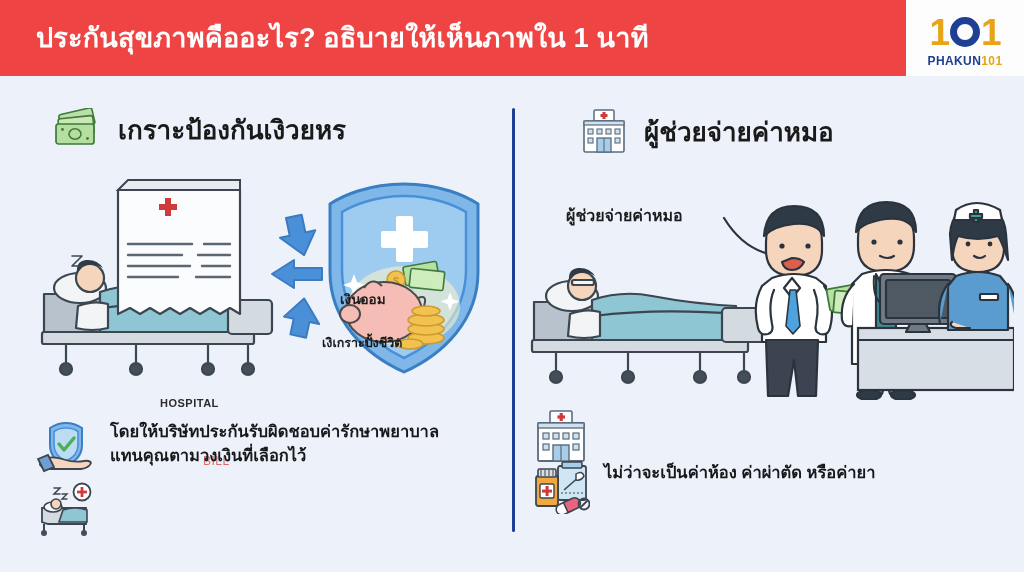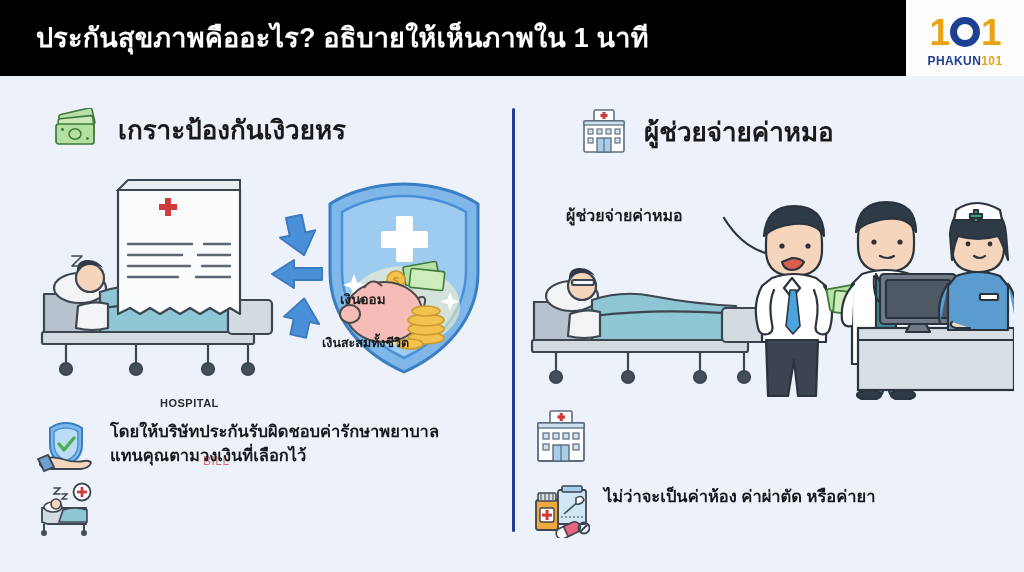--- a/index.html
+++ b/index.html
@@ -16,21 +16,21 @@
     width: 1024px;
     height: 572px;
     background: #edf2fa;
   }
 
   
   .header {
     position: absolute;
     left: 0; top: 0;
     width: 1024px; height: 76px;
-    background: #000000;
+    background: #ef4444;
     display: flex;
     align-items: center;
   }
   .header-title {
     color: #ffffff;
     font-size: 27px;
     font-weight: bold;
     letter-spacing: 0.2px;
     margin-left: 36px;
     white-space: nowrap;
@@ -127,21 +127,21 @@
     font-size: 16.5px;
     font-weight: bold;
     color: #17181a;
     line-height: 1.45;
     white-space: pre-line;
     padding-top: 1px;
   }
   .b-l1 { left: 36px;  top: 411px; width: 470px; margin-top: 8px; }
   .b-l2 { left: 36px;  top: 482px; width: 470px; }
   .b-r1 { left: 530px; top: 409px; width: 490px; }
-  .b-r2 { left: 530px; top: 484px; width: 490px; }
+  .b-r2 { left: 530px; top: 460px; width: 490px; }
 
   
   .callout-label {
     position: absolute;
     left: 566px; top: 203px;
     font-size: 16px;
     font-weight: bold;
     color: #1b1c1e;
     white-space: nowrap;
   }
@@ -336,21 +336,21 @@
           <ellipse cx="394" cy="152" rx="18" ry="6"></ellipse>
           <ellipse cx="394" cy="143" rx="14" ry="5"></ellipse>
           <ellipse cx="378" cy="176" rx="13" ry="5"></ellipse>
         </g>
       </g>
     </svg>
     <div class="bill-word">HOSPITAL</div>
     <div class="bill-word2">BILL</div>
   </div>
   <div class="piggy-label">เงินออม</div>
-  <div class="piggy-sub">เงินสะสมทั้งชีวิต</div>
+  <div class="piggy-sub">เงิเกราะปั้งชีวิต</div>
 
   <div class="illus illus-right">
     <svg viewBox="0 0 486 210" width="486" height="210">
 
       <path d="M196 28 q22 36 58 38" fill="none" stroke="#2b333d" stroke-width="2.2" stroke-linecap="round"></path>
 
       <g stroke="#3c4650" stroke-width="2.2" fill="none" stroke-linecap="round" stroke-linejoin="round">
         <path d="M6 112 L6 150 L16 156 L104 156 L104 112 Z" fill="#b8c2cc"></path>
         <ellipse cx="44" cy="106" rx="26" ry="15" fill="#f2f4f6"></ellipse>
         <circle cx="54" cy="96" r="14" fill="#f6d5bd"></circle>

